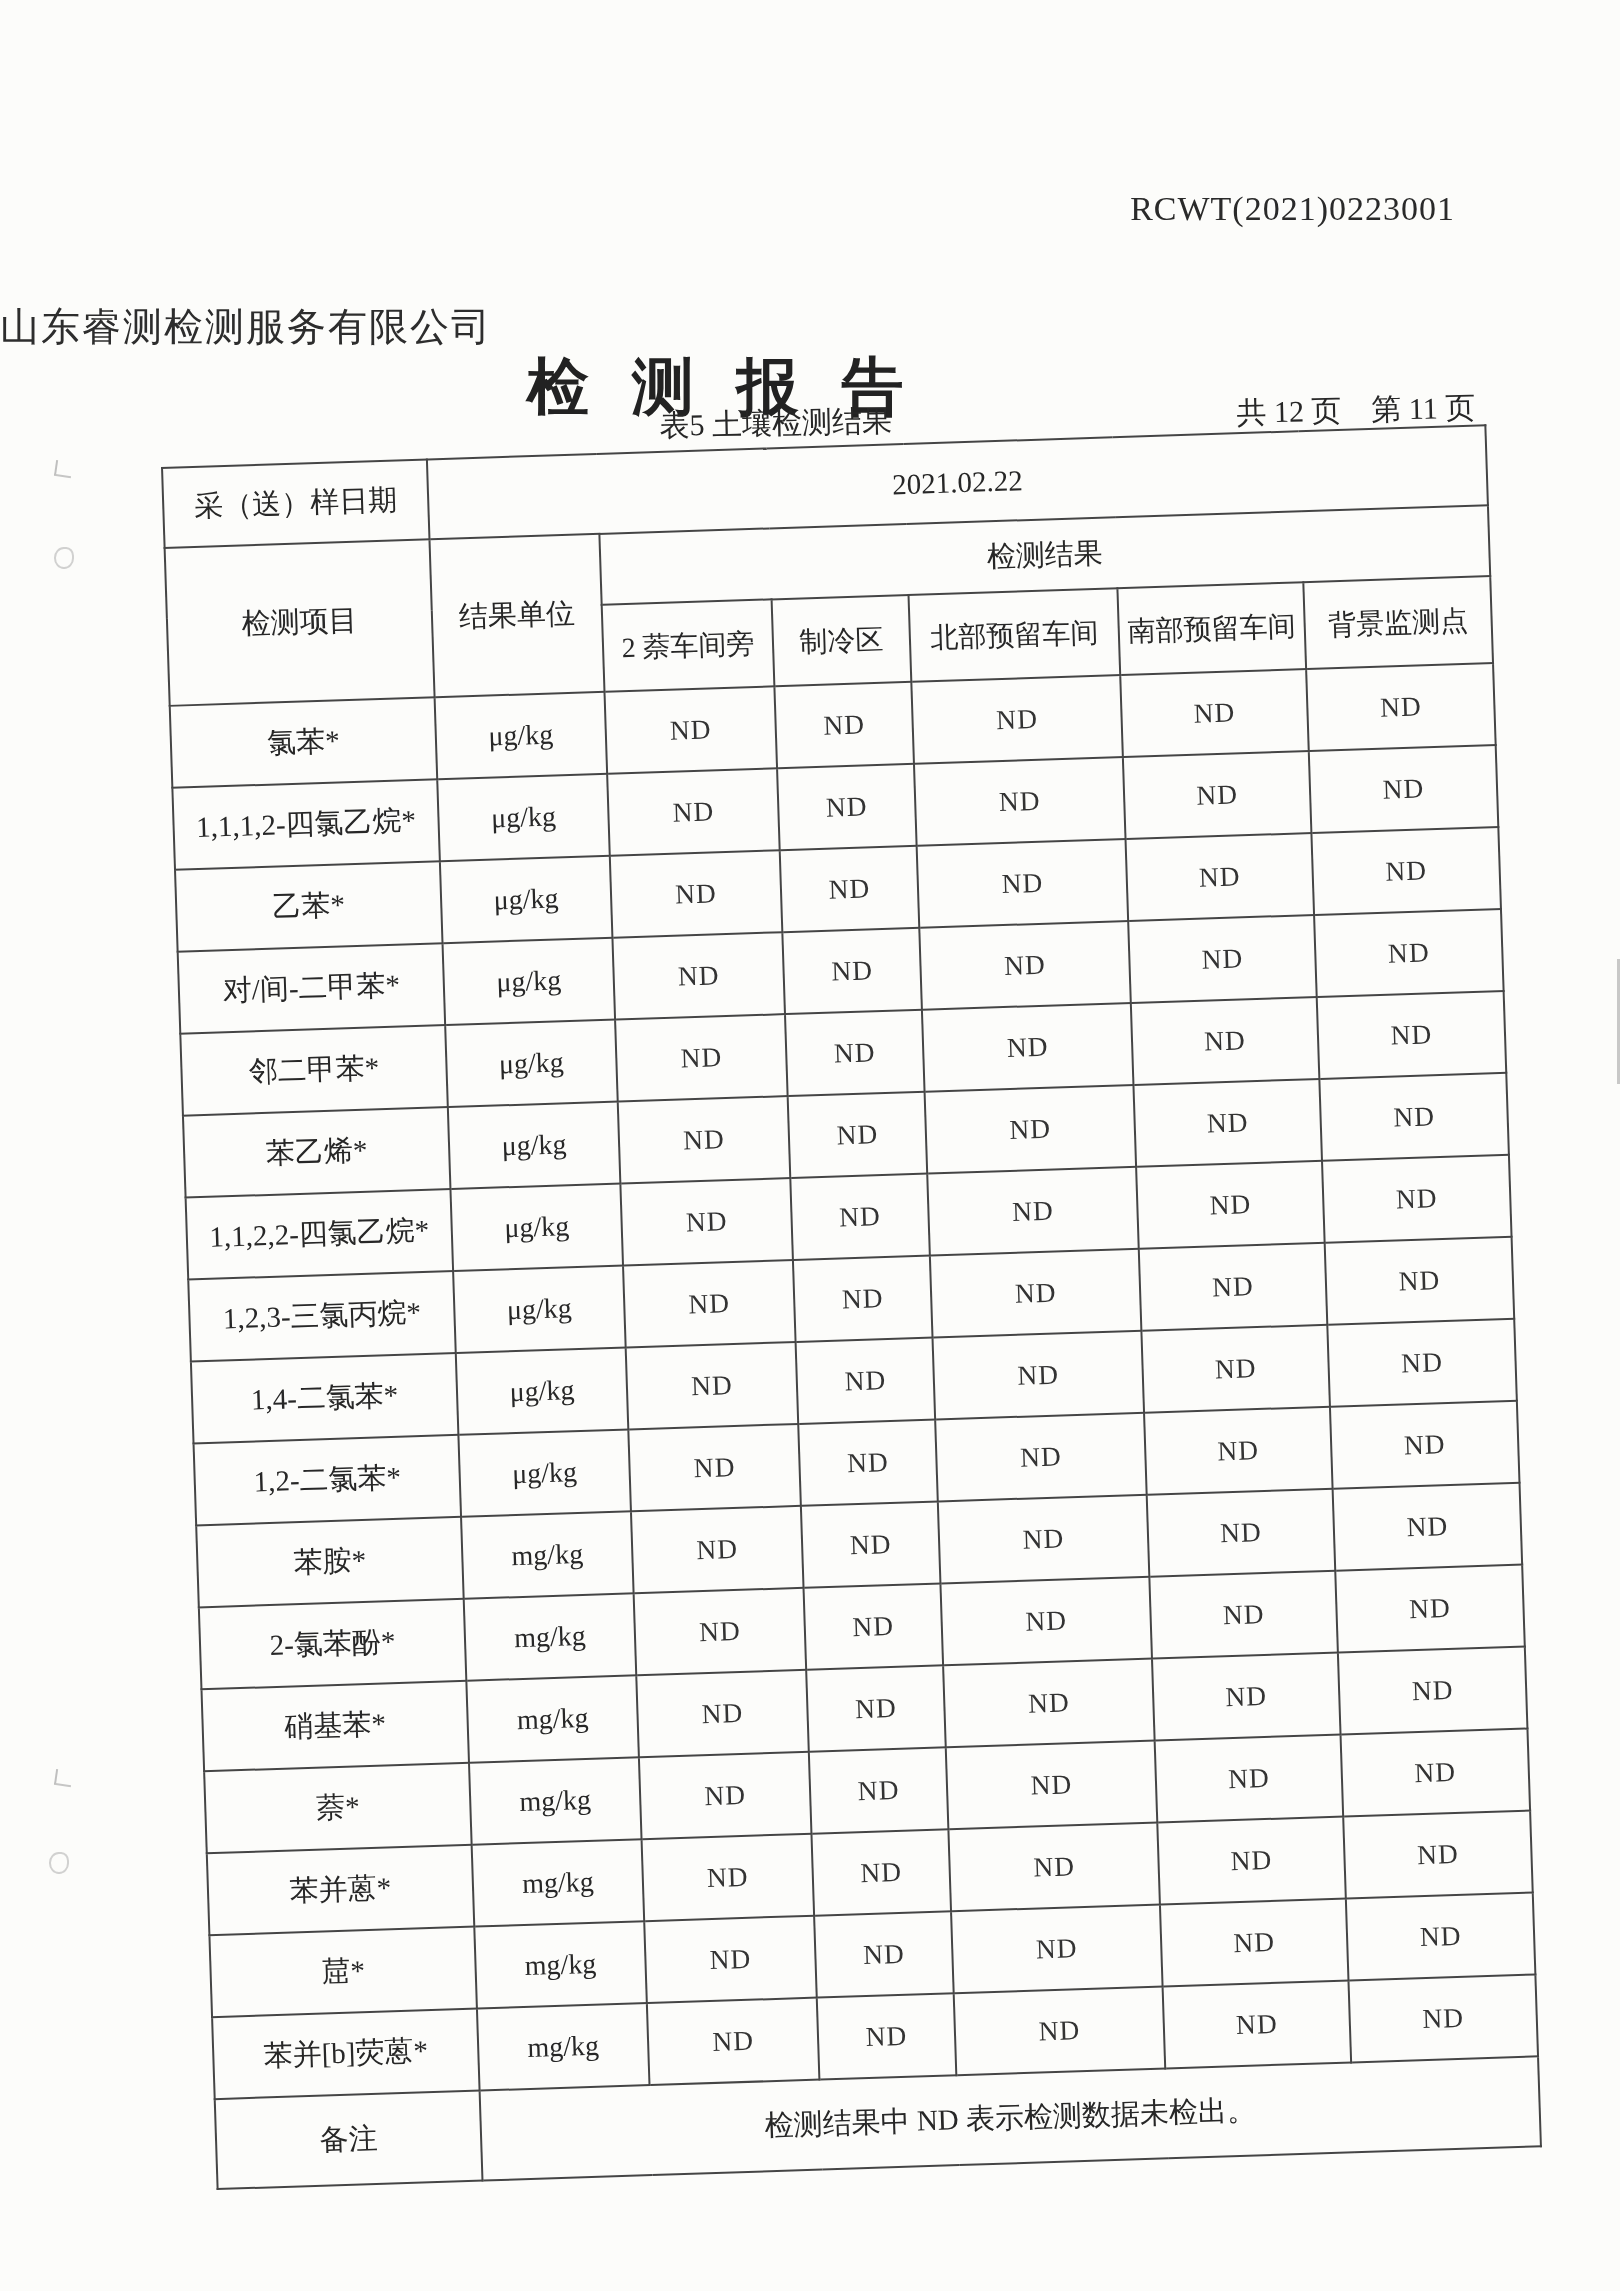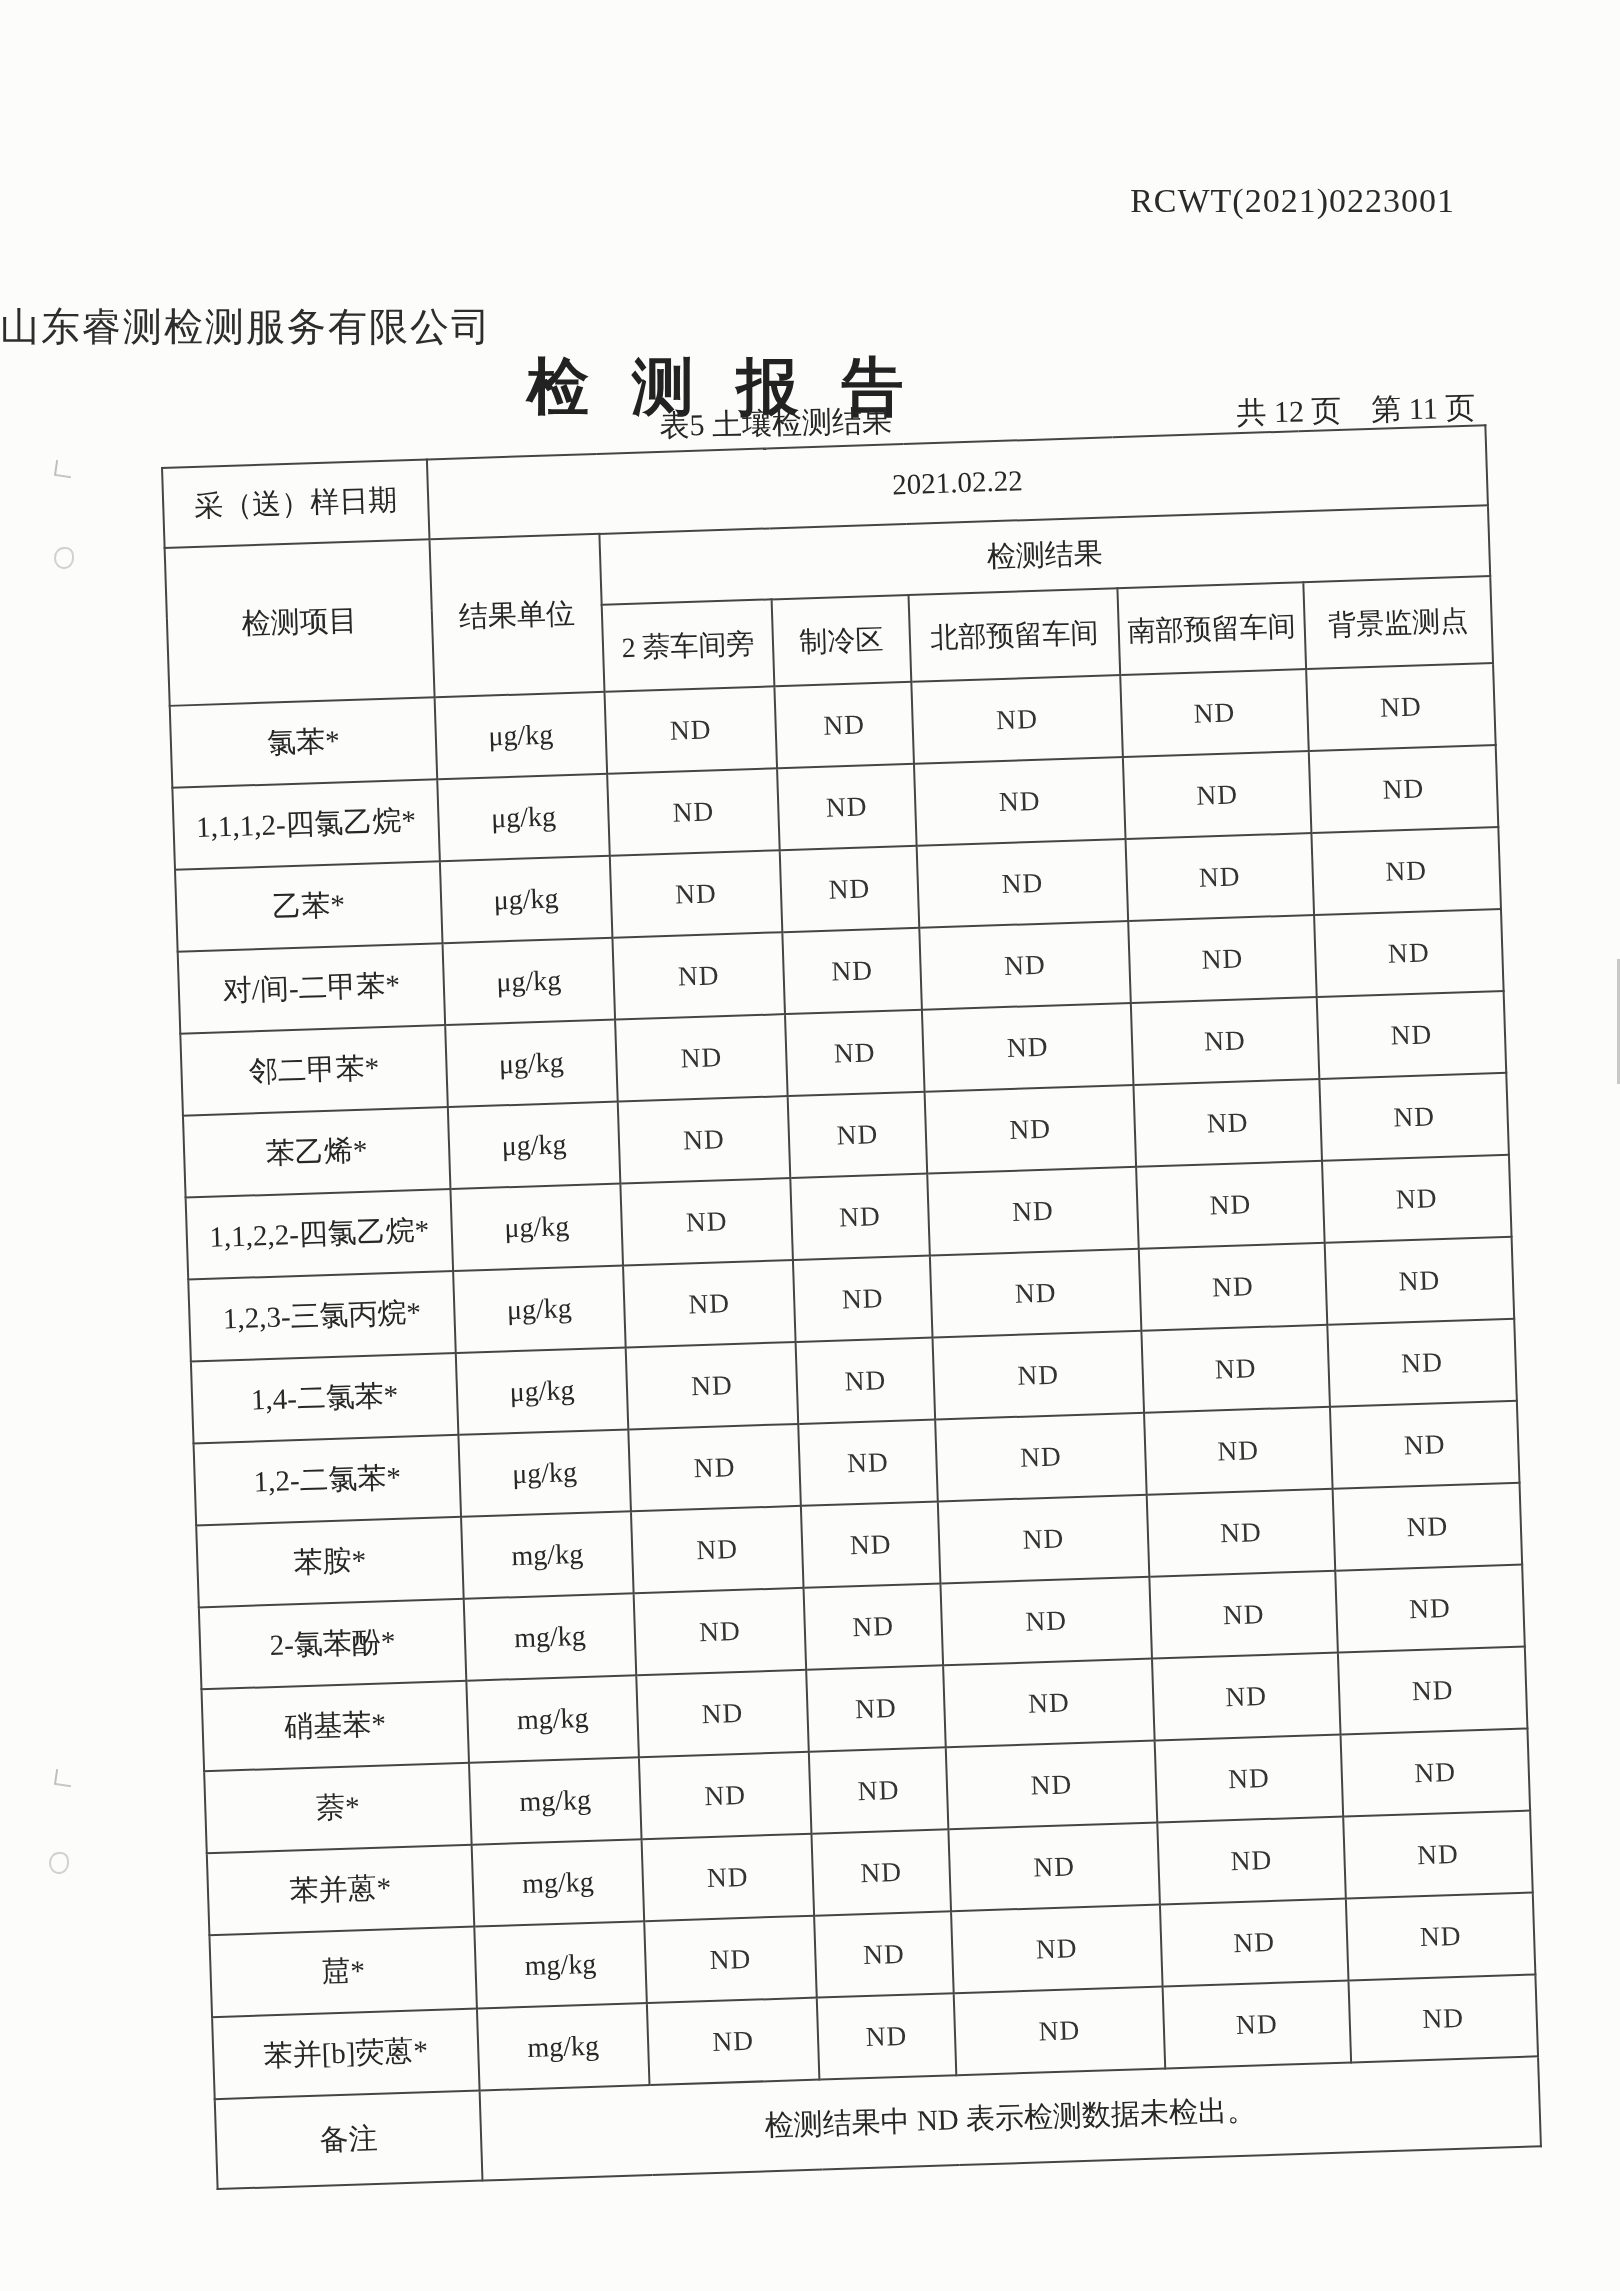--- a/index.html
+++ b/index.html
@@ -5,21 +5,21 @@
   html,body{margin:0;padding:0;background:#e8e8e8;}
   .page{
     position:relative;
     width:1620px;height:2292px;
     background:#fcfcfa;
     overflow:hidden;
     font-family:"Liberation Serif","DejaVu Serif",serif;
     color:#262626;
   }
   .report-no{
-    position:absolute;top:182px;right:165px;
+    position:absolute;top:190px;right:165px;
     font-size:34px;letter-spacing:1px;
     color:#2a2a2a;
   }
   .company{
     position:absolute;top:300px;left:0;width:1620px;
     text-align:left;font-size:39px;letter-spacing:2px;
     color:#2d2d2d;
   }
   .title{
     position:absolute;top:345px;left:0;width:1376px;

